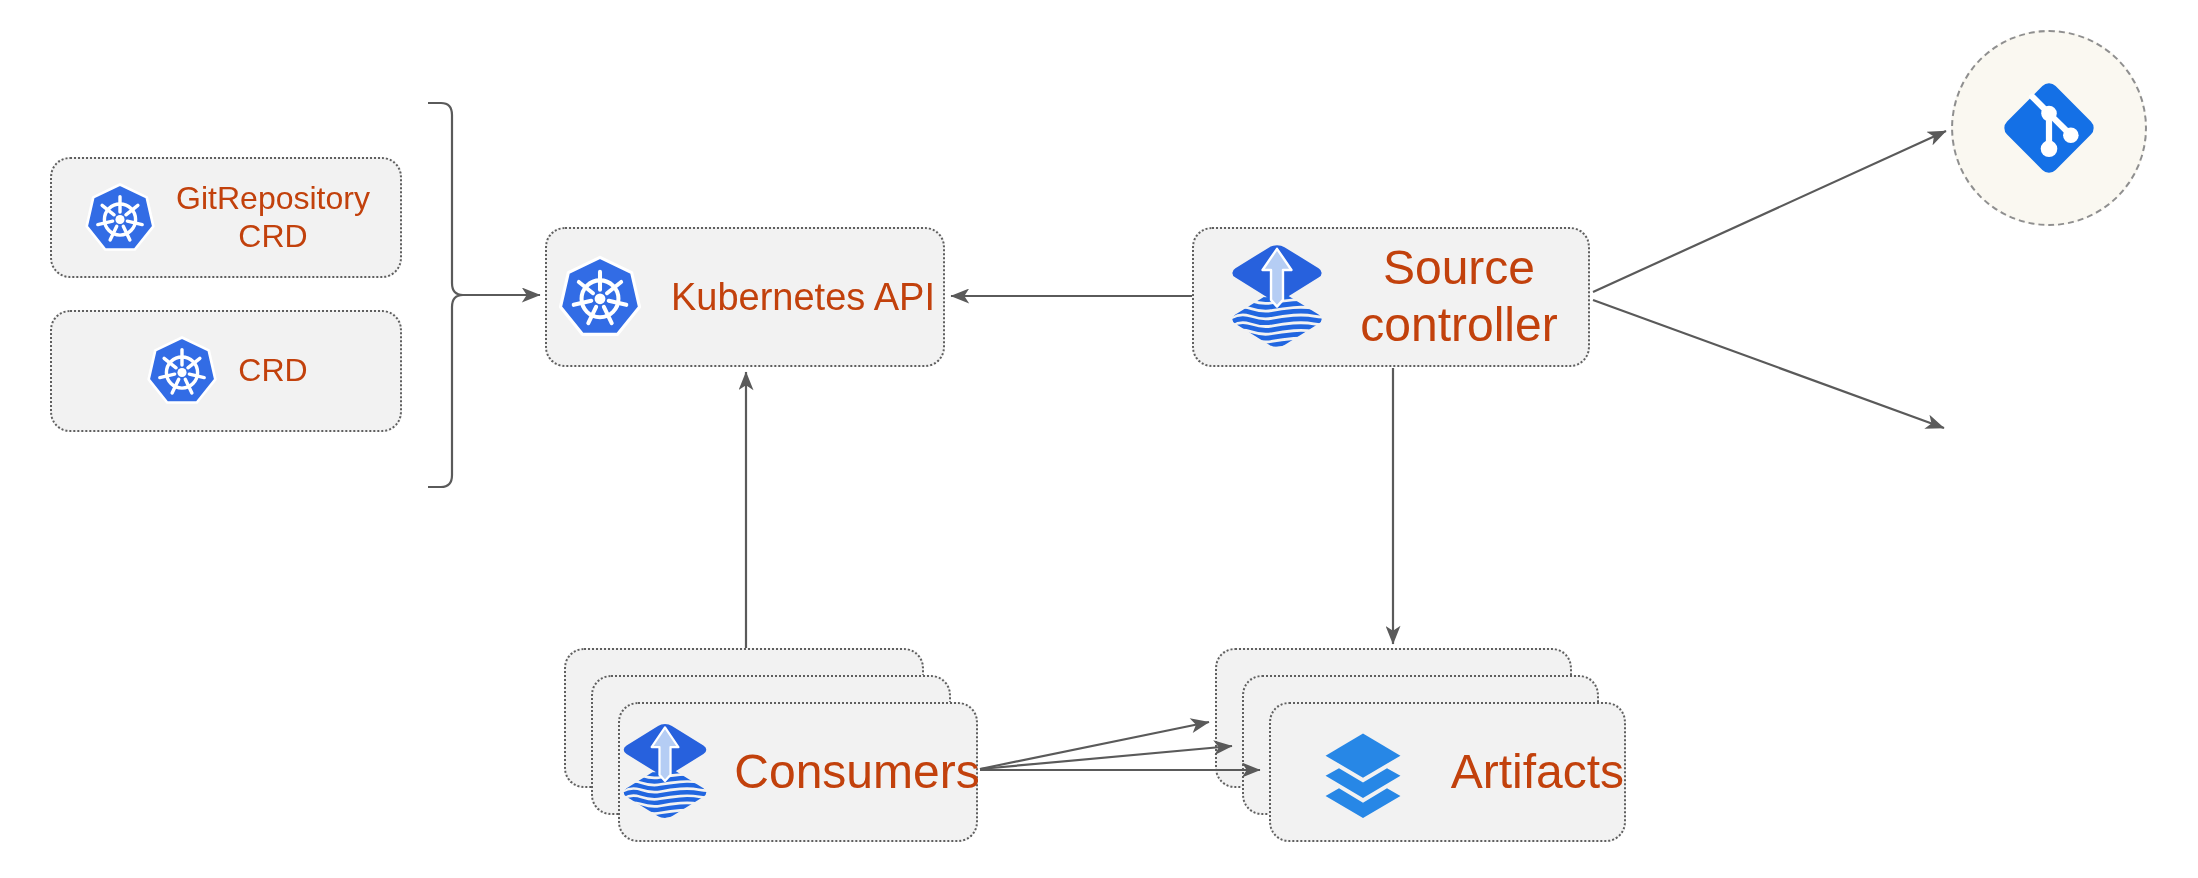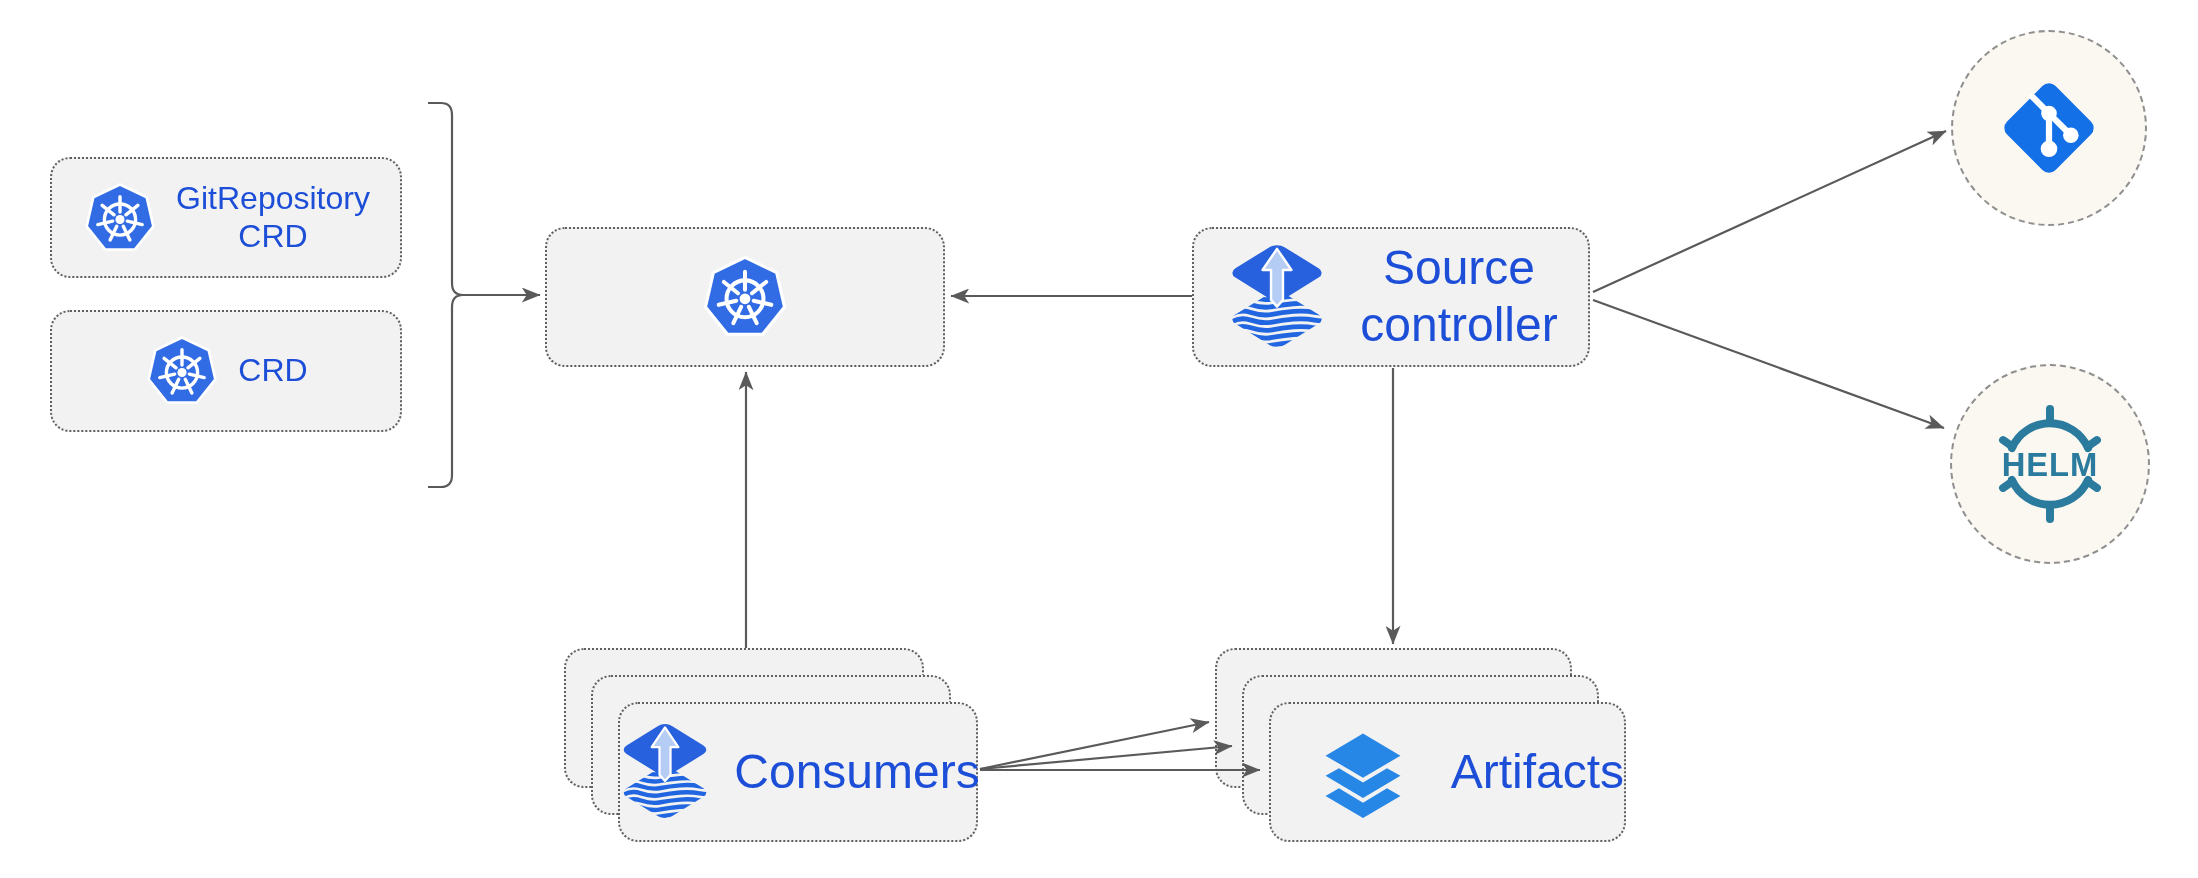--- a/index.html
+++ b/index.html
@@ -11,21 +11,21 @@
   .node,.stackbox{
     position:absolute;box-sizing:border-box;background:#f2f2f2;
     border:2px dotted #5f5f5f;border-radius:20px;
   }
   .node{display:flex;align-items:center;justify-content:center;}
   .endpoint{
     position:absolute;box-sizing:border-box;background:#faf8f1;
     border:2px dashed #8f8f8f;border-radius:50%;
     display:flex;align-items:center;justify-content:center;
   }
-  .label{color:#1d4ed8;text-align:center;line-height:1.18;}
+  .label{color:#c2410c;text-align:center;line-height:1.18;}
   .f38{font-size:38px;}
   .f36{font-size:48px;}
   .f32{font-size:32px;}
   .edges{position:absolute;left:0;top:0;z-index:10;pointer-events:none;}
   .sprites{position:absolute;width:0;height:0;overflow:hidden;}
   .icon{flex:0 0 auto;}
 </style>
 </head>
 <body>
 
@@ -112,20 +112,21 @@
     </svg>
     <div class="label f32">
       <div>CRD</div>
     </div>
   </div>
 
   <div class="node" style="left:545px;top:227px;width:400px;height:140px;gap:26px;">
     <svg class="icon" width="90" height="90">
       <use href="#k8s-logo"></use>
     </svg>
+    <div class="label f38">Kubernetes API</div>
   </div>
 
   <div class="node" style="left:1192px;top:227px;width:398px;height:140px;gap:30px;">
     <svg class="icon" width="106" height="114">
       <use href="#flux-logo"></use>
     </svg>
     <div class="label f36">
       <div>Source</div>
       <div>controller</div>
     </div>
@@ -156,29 +157,14 @@
         <line x1="34" y1="20" x2="45" y2="31"></line>
         <line x1="55" y1="41" x2="66" y2="52"></line>
         <line x1="50" y1="44" x2="50" y2="62"></line>
       </g>
       <circle cx="50" cy="36" r="7.5" fill="#ffffff"></circle>
       <circle cx="71" cy="57" r="7.5" fill="#ffffff"></circle>
       <circle cx="50" cy="70" r="8" fill="#ffffff"></circle>
     </svg>
   </div>
 
-  <div class="endpoint" style="left:1950px;top:364px;width:200px;height:200px;">
-    <svg width="124" height="124" viewBox="0 0 140 140">
-      <g stroke="#2a7b9d" stroke-width="9" fill="none" stroke-linecap="round">
-        <path d="M27 52 A 47 47 0 0 1 113 52"></path>
-        <path d="M27 88 A 47 47 0 0 0 113 88"></path>
-        <line x1="70" y1="23" x2="70" y2="8"></line>
-        <line x1="27" y1="50" x2="17" y2="43"></line>
-        <line x1="113" y1="50" x2="123" y2="43"></line>
-        <line x1="70" y1="117" x2="70" y2="132"></line>
-        <line x1="27" y1="90" x2="17" y2="97"></line>
-        <line x1="113" y1="90" x2="123" y2="97"></line>
-      </g>
-      <text x="70" y="83" text-anchor="middle" font-size="37" font-weight="bold" fill="#2a7b9d" font-family="Liberation Sans, DejaVu Sans, sans-serif" letter-spacing="1">HELM</text>
-    </svg>
-  </div>
 
 </div>
 
 </body></html>

